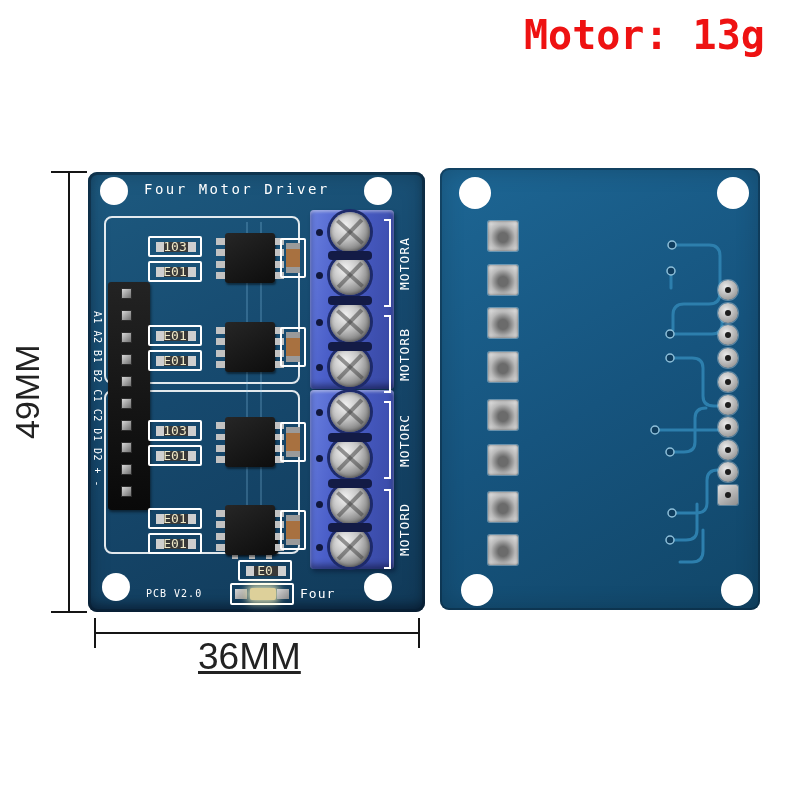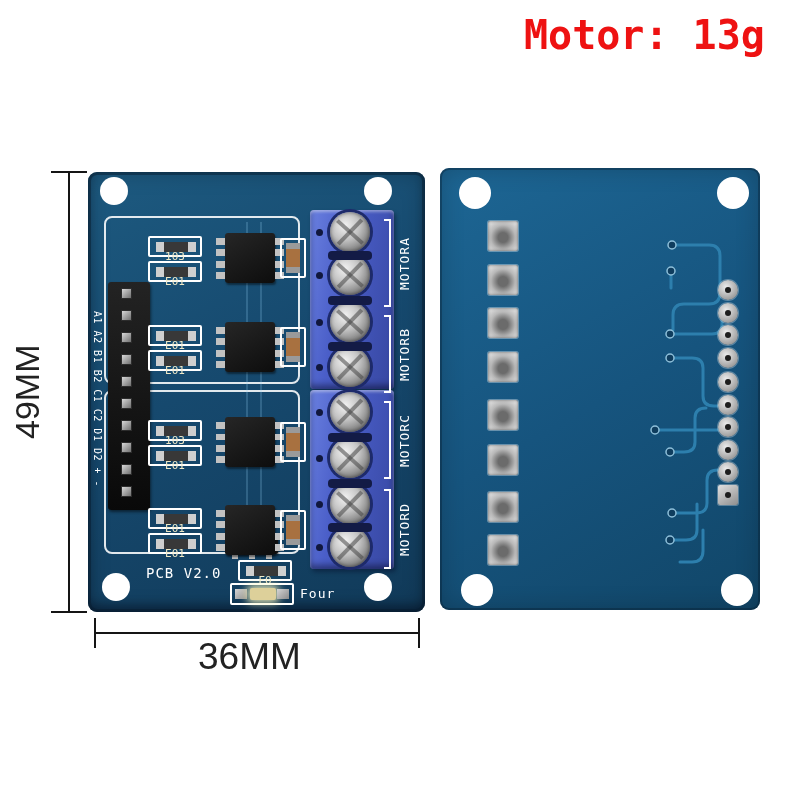--- a/index.html
+++ b/index.html
@@ -3,39 +3,39 @@
 <meta charset="utf-8">
 <style>
   * { box-sizing: border-box; margin: 0; padding: 0; }
   html,body { width:800px; height:800px; }
   body { background:#ffffff; position:relative; font-family:"DejaVu Sans Mono", monospace; overflow:hidden; }
 
   
   .weight { position:absolute; left:524px; top:12px; font:bold 40px "DejaVu Sans Mono", monospace; color:#ee1212; letter-spacing:0px; white-space:nowrap; }
   .dimline { position:absolute; background:#151515; }
   .dimlabel { position:absolute; color:#222; font-family:"Liberation Sans", sans-serif; }
-  .wlabel { left:198px; top:636px; font-size:37px; }
+  .wlabel { left:198px; top:636px; font-size:37px;text-decoration:underline; }
   .hlabel { left:4px; top:300px; width:46px; height:184px; font-size:34px;
             writing-mode:vertical-rl; transform:rotate(180deg); text-align:center; line-height:46px; }
 
   
   .board { position:absolute; border-radius:9px; }
   .front { left:88px; top:172px; width:337px; height:440px;
            background:linear-gradient(155deg,#1d5a80 0%, #16496e 45%, #113a59 100%);
            box-shadow: inset 0 0 0 3px rgba(6,26,44,.45), inset 0 -7px 10px rgba(0,0,16,.35), inset 0 0 22px rgba(0,0,0,.25); }
   .back  { left:440px; top:168px; width:320px; height:442px;
            background:linear-gradient(150deg,#1d6694 0%, #16547e 52%, #114668 100%);
            box-shadow: inset 0 0 0 2px rgba(6,26,44,.35), inset 0 0 24px rgba(0,0,0,.22); }
   .hole { position:absolute; background:#fff; border-radius:50%; z-index:6; }
   .front .hole { width:28px; height:28px; }
   .back  .hole { width:32px; height:32px; }
 
   .silk { position:absolute; color:#fff; white-space:nowrap; }
   .title { left:56px; top:9px; font-size:14px; letter-spacing:2.5px; }
-  .version { left:58px; top:393px; font-size:14px; letter-spacing:1px; }
+  .version { left:58px; top:416px; font-size:10px; letter-spacing:1px; }
   .power { left:212px; top:414px; font-size:13px; letter-spacing:1px; }
   .silkbox { position:absolute; border:2px solid rgba(255,255,255,.88); border-radius:8px; }
   .sb1 { left:16px; top:44px;  width:196px; height:168px; }
   .sb2 { left:16px; top:218px; width:196px; height:164px; }
   .ftrace { position:absolute; width:2px; background:rgba(150,210,245,.22); }
 
   .vtext-cw  { writing-mode:vertical-rl; }                               
   .vtext-ccw { writing-mode:vertical-rl; transform:rotate(180deg); }     
   .pinlabels { position:absolute; left:1px; top:108px; width:17px; height:238px; color:#fff;
                font-size:10px; letter-spacing:0.5px; text-align:center; line-height:17px; }
@@ -46,21 +46,21 @@
   .pinheader { position:absolute; left:20px; top:110px; width:42px; height:228px;
                background:linear-gradient(180deg,#232323,#090909); border-radius:3px;
                box-shadow:1px 2px 3px rgba(0,0,0,.5); }
   .hpin { position:absolute; left:13px; width:11px; height:11px;
           background:linear-gradient(135deg,#d8d8d8,#6f6f6f); border:1px solid #2c2c2c; }
 
   .resbox { position:absolute; width:54px; height:21px; border:2px solid #fff; border-radius:2px; }
   .resbody { position:absolute; left:6px; top:4px; width:40px; height:10px;
              background:linear-gradient(90deg,#cfcfcf 0 8px, #383838 8px 32px, #cfcfcf 32px); }
   .resmark { position:absolute; left:0; top:4px; width:100%; text-align:center;
-             font-size:11px; line-height:10px; color:#efe9c8;margin-top:10px; }
+             font-size:13px; line-height:10px; color:#efe9c8; }
   .powres { left:150px; top:388px; }
   .ic { position:absolute; width:50px; height:50px; background:linear-gradient(150deg,#262626,#0d0d0d);
         border-radius:3px; box-shadow:1px 2px 2px rgba(0,0,0,.45); }
   .ic::before, .ic::after { content:""; position:absolute; top:5px; width:9px; height:41px;
         background:repeating-linear-gradient(180deg,#c2c2c2 0 7px, rgba(0,0,0,0) 7px 11.5px); }
   .ic::before { left:-9px; } .ic::after { right:-9px; }
   .cap { position:absolute; width:26px; height:40px; border:2px solid #fff; border-radius:2px; }
   .cap::before { content:""; position:absolute; left:4px; top:3px; width:14px; height:30px;
         background:linear-gradient(180deg,#9a9a9a 0 6px, #a87140 6px 24px, #9a9a9a 24px); }
 
@@ -104,20 +104,21 @@
 <body>
 
 <div class="weight">Motor: 13g</div>
 
 <div class="board front">
   <div class="hole" style="left:12px;top:5px"></div>
   <div class="hole" style="left:276px;top:5px"></div>
   <div class="hole" style="left:14px;top:401px"></div>
   <div class="hole" style="left:276px;top:401px"></div>
 
+  <div class="silk title">Four Motor Driver</div>
   <div class="silkbox sb1"></div>
   <div class="silkbox sb2"></div>
   <div class="ftrace" style="left:158px;top:50px;height:326px"></div>
   <div class="ftrace" style="left:172px;top:50px;height:326px"></div>
 
   <div class="pinheader" id="pinheader">
       <div class="hpin" style="top: 6px;"></div>
       <div class="hpin" style="top: 28px;"></div>
       <div class="hpin" style="top: 50px;"></div>
       <div class="hpin" style="top: 72px;"></div>

